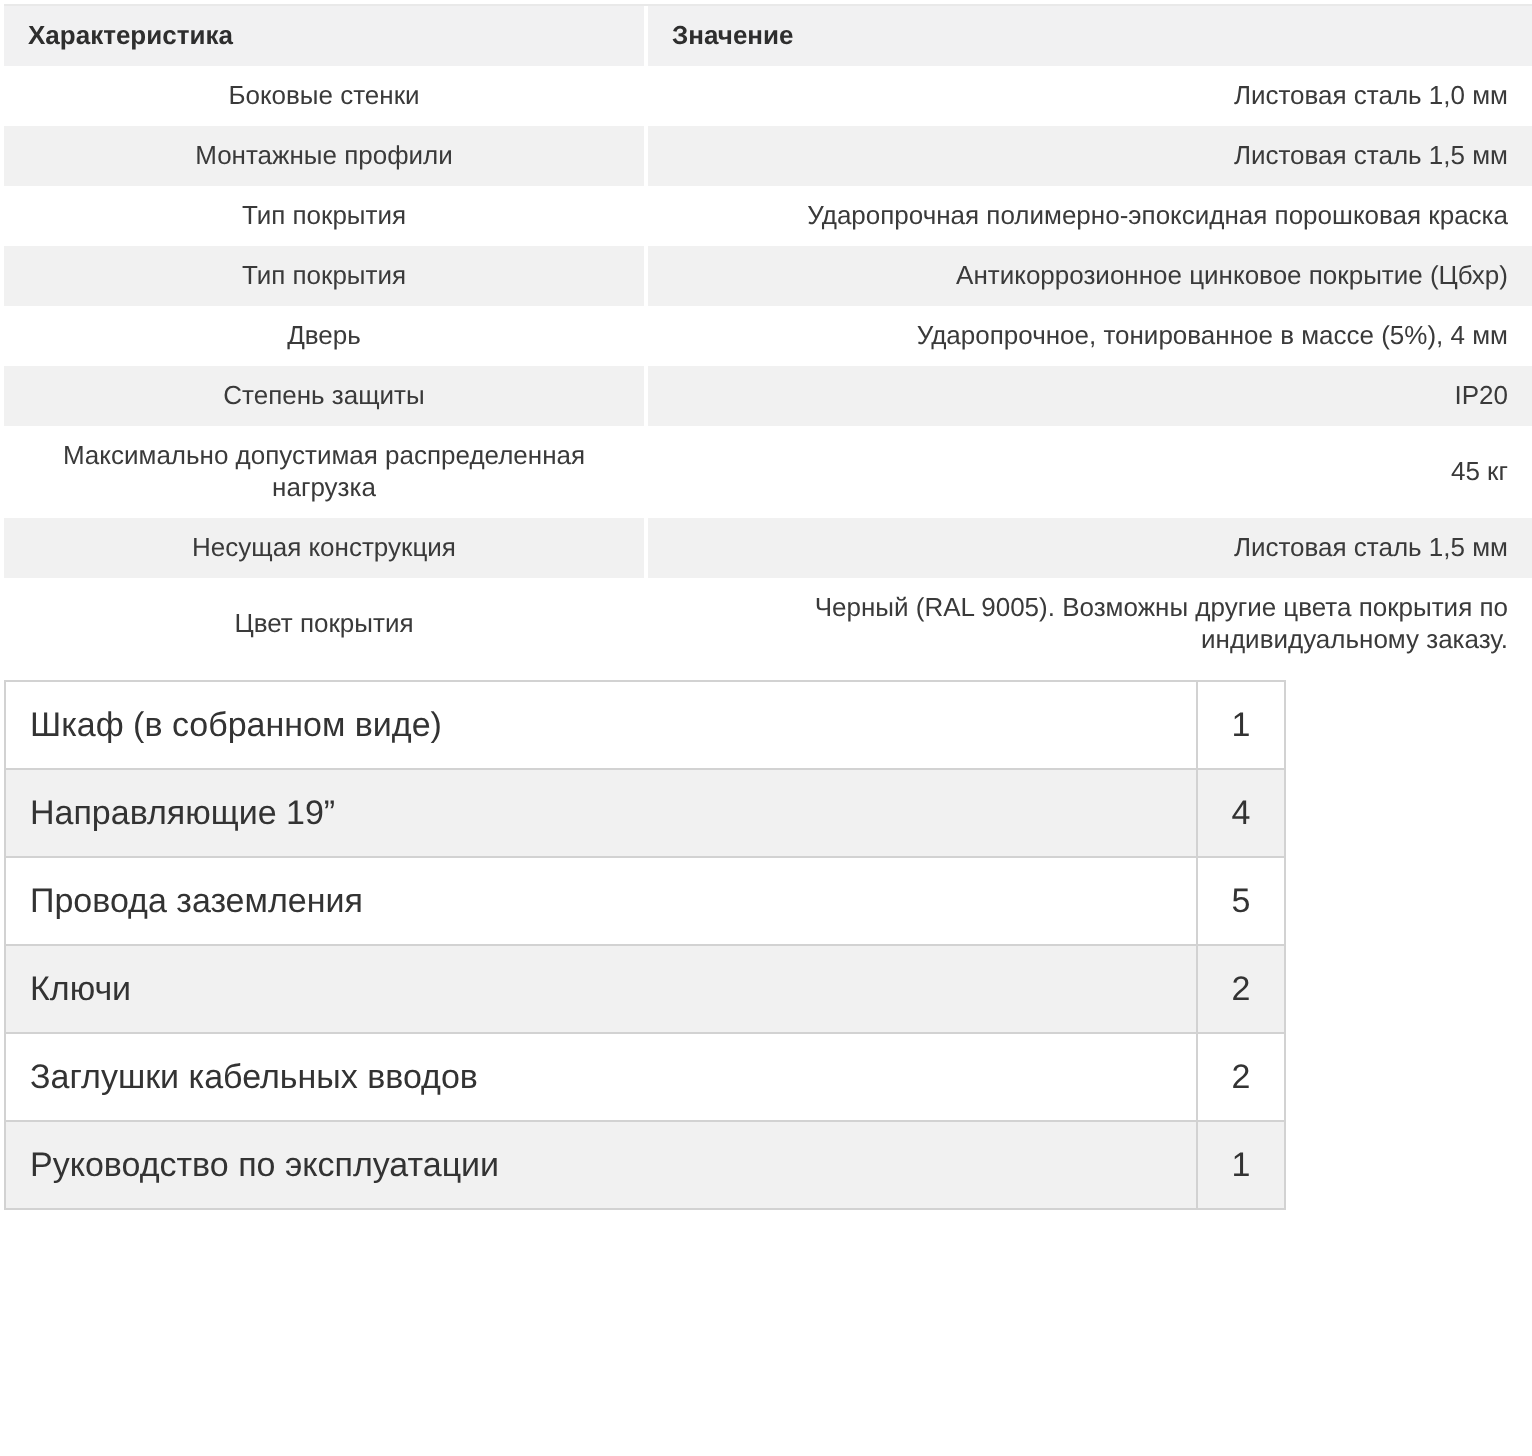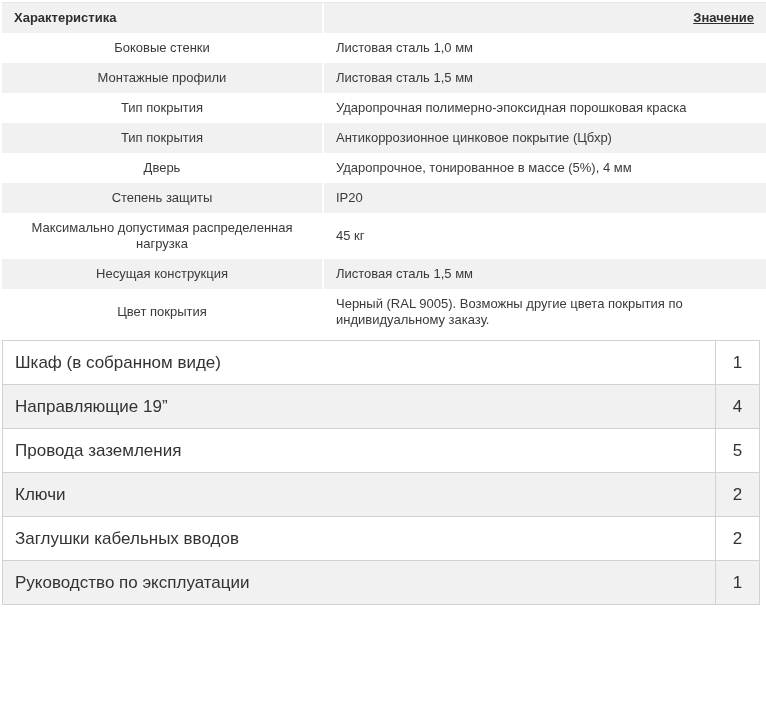--- a/index.html
+++ b/index.html
@@ -25,34 +25,34 @@
     font-size: 13px;
     line-height: 16px;
   }
   table.specs th, table.specs td {
     padding: 7px 12px;
     vertical-align: middle;
   }
   table.specs col.c1 { width: 322px; }
   table.specs th { font-weight: bold; color: #2e2e2e; }
   table.specs th.h-char { text-align: left; }
-  table.specs th.h-val  { text-align: right; text-decoration: underline; }
+  table.specs th.h-val  { text-align: left; }
   table.specs td.c1 { text-align: center; }
-  table.specs td.c2 { text-align: left; }
+  table.specs td.c2 { text-align: right; }
   
   table.specs th:first-child, table.specs td:first-child {
     border-right: 2px solid #ffffff;
   }
   table.specs thead tr { background: #f1f1f2; }
   table.specs tbody tr:nth-child(even) { background: #f1f1f1; }
   table.specs tbody tr:nth-child(odd)  { background: #ffffff; }
 
   
   table.contents {
-    width: 758px;
+    width: 641px;
     margin-top: 5px;
     border-collapse: collapse;
     border: 1px solid #cccccc;
     color: #333333;
     font-size: 17px;
     line-height: 21px;
   }
   table.contents td {
     border: 1px solid #d2d2d2;
     padding: 11px 12px;

